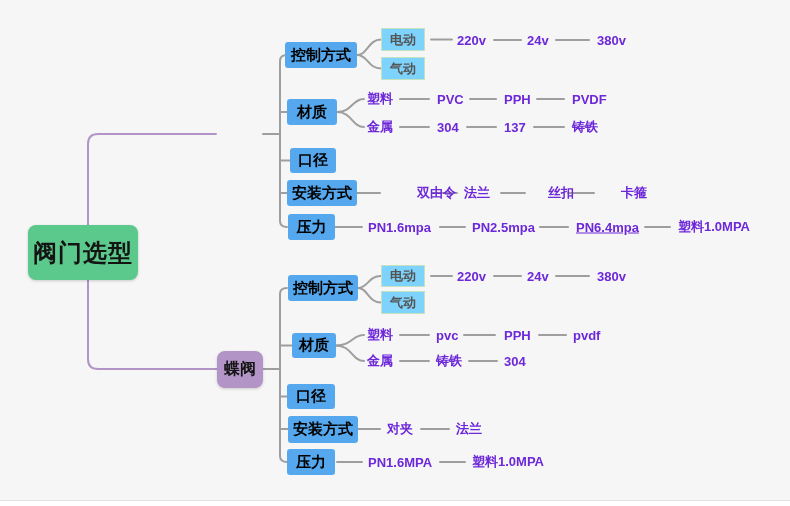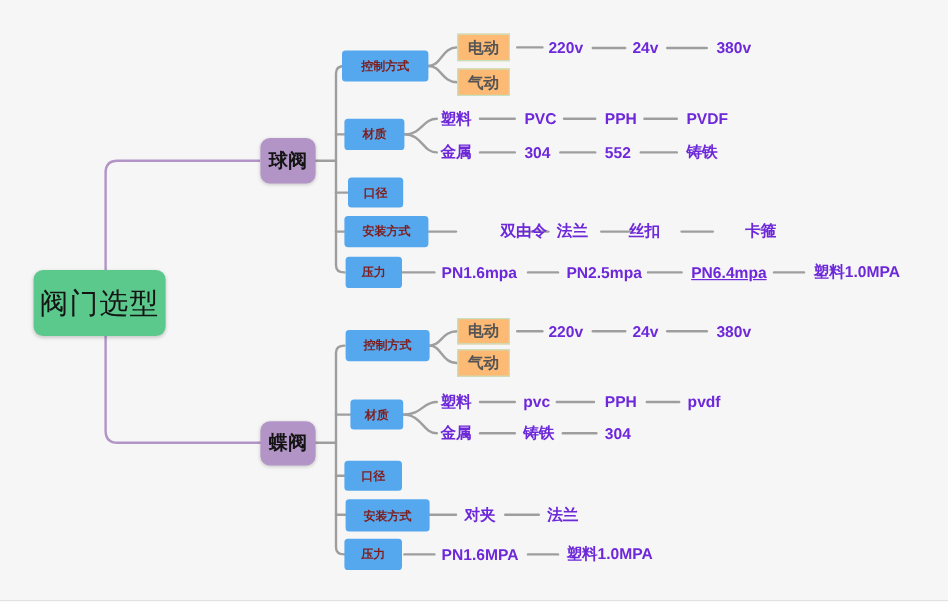--- a/index.html
+++ b/index.html
@@ -12,34 +12,34 @@
     position:relative;width:790px;height:500px;
     background:#f6f6f7;
     border-bottom:1px solid #e3e3e3;
   }
   svg.wires{position:absolute;left:0;top:0;width:790px;height:506px;}
   .node{
     position:absolute;display:flex;align-items:center;justify-content:center;
     white-space:nowrap;box-sizing:border-box;
   }
   .node-root{
-    background:#5bc88c;color:#141414;font-weight:normal;font-size:24px;
+    background:#5bc88c;color:#141414;font-weight:bold;font-size:24px;
     border-radius:8px;box-shadow:0 1px 3px rgba(0,0,0,.18);
     letter-spacing:1px;
   }
   .node-purple{
     background:#b294c6;color:#141414;font-weight:bold;font-size:16px;
     border-radius:8px;box-shadow:0 1px 3px rgba(0,0,0,.18);
   }
   .node-blue{
-    background:#55a8ee;color:#7f1d1d;font-weight:bold;font-size:10px;
+    background:#55a8ee;color:#000000;font-weight:bold;font-size:15px;
     border-radius:3px;
   }
   .node-greenleaf{
-    background:#fdba74;border:1px solid #c5e2c0;color:#555;
+    background:#7dd3fc;border:1px solid #c5e2c0;color:#555;
     font-weight:bold;font-size:13px;border-radius:0;
   }
   .leaf{
     position:absolute;transform:translateY(-50%);
     color:#6d28d9;font-weight:bold;font-size:13px;white-space:nowrap;
   }
 </style>
 </head>
 <body>
 
@@ -111,45 +111,44 @@
       <path d="M358,429 H380"></path>
         <path d="M421,429 H449"></path>
 
       <path d="M337,462 H362"></path>
         <path d="M440,462 H465"></path>
     </g>
   </svg>
 
   <div class="node node-root" style="left:28px;top:225px;width:110px;height:55px;">阀门选型</div>
 
-  <div class="node node-purple" style="left:217px;top:115px;width:46px;height:38px;">球阀</div>
 
   <div class="node node-blue" style="left:285px;top:42px;width:72px;height:26px;">控制方式</div>
   <div class="node node-greenleaf" style="left:381px;top:28px;width:44px;height:23px;">电动</div>
   <div class="node node-greenleaf" style="left:381px;top:57px;width:44px;height:23px;">气动</div>
   <span class="leaf" style="left:457px;top:40px;">220v</span>
   <span class="leaf" style="left:527px;top:40px;">24v</span>
   <span class="leaf" style="left:597px;top:40px;">380v</span>
 
   <div class="node node-blue" style="left:287px;top:99px;width:50px;height:26px;">材质</div>
   <span class="leaf" style="left:367px;top:99px;">塑料</span>
   <span class="leaf" style="left:437px;top:99px;">PVC</span>
   <span class="leaf" style="left:504px;top:99px;">PPH</span>
   <span class="leaf" style="left:572px;top:99px;">PVDF</span>
   <span class="leaf" style="left:367px;top:127px;">金属</span>
   <span class="leaf" style="left:437px;top:127px;">304</span>
-  <span class="leaf" style="left:504px;top:127px;">552</span>
+  <span class="leaf" style="left:504px;top:127px;">137</span>
   <span class="leaf" style="left:572px;top:127px;">铸铁</span>
 
   <div class="node node-blue" style="left:290px;top:148px;width:46px;height:25px;">口径</div>
 
   <div class="node node-blue" style="left:287px;top:180px;width:70px;height:26px;">安装方式</div>
   <span class="leaf" style="left:385px;top:193px;margin-left:32px;">双由令</span>
   <span class="leaf" style="left:464px;top:193px;">法兰</span>
-  <span class="leaf" style="left:524px;top:193px;">丝扣</span>
+  <span class="leaf" style="left:548px;top:193px;">丝扣</span>
   <span class="leaf" style="left:602px;top:193px;margin-left:19px;">卡箍</span>
 
   <div class="node node-blue" style="left:288px;top:214px;width:47px;height:26px;">压力</div>
   <span class="leaf" style="left:368px;top:227px;">PN1.6mpa</span>
   <span class="leaf" style="left:472px;top:227px;">PN2.5mpa</span>
   <span class="leaf" style="left:576px;top:227px;text-decoration:underline;">PN6.4mpa</span>
   <span class="leaf" style="left:678px;top:227px;">塑料1.0MPA</span>
 
   <div class="node node-purple" style="left:217px;top:351px;width:46px;height:37px;">蝶阀</div>
 

